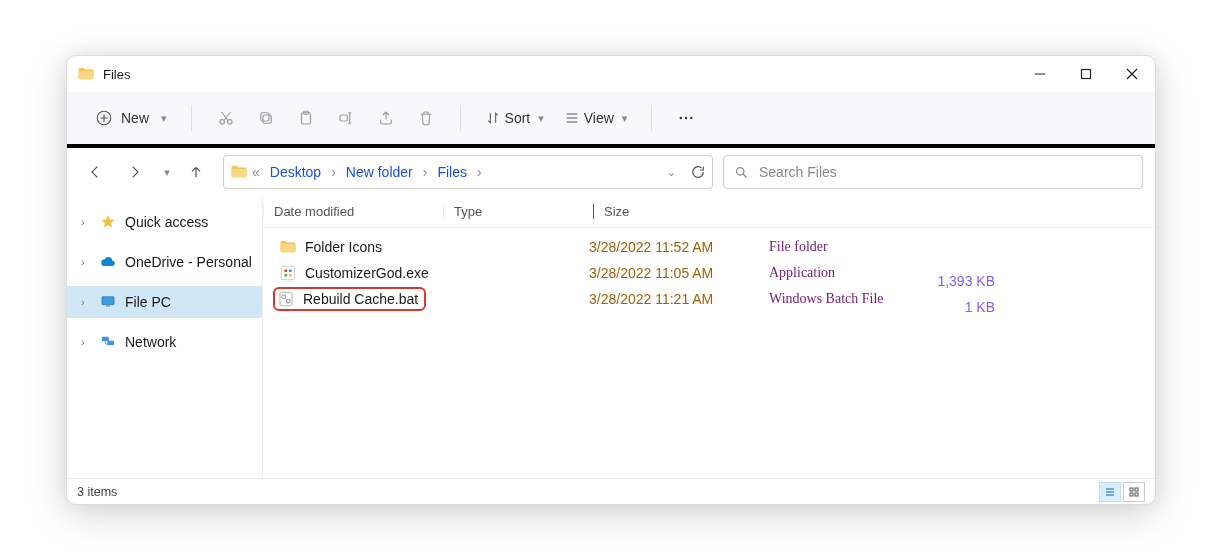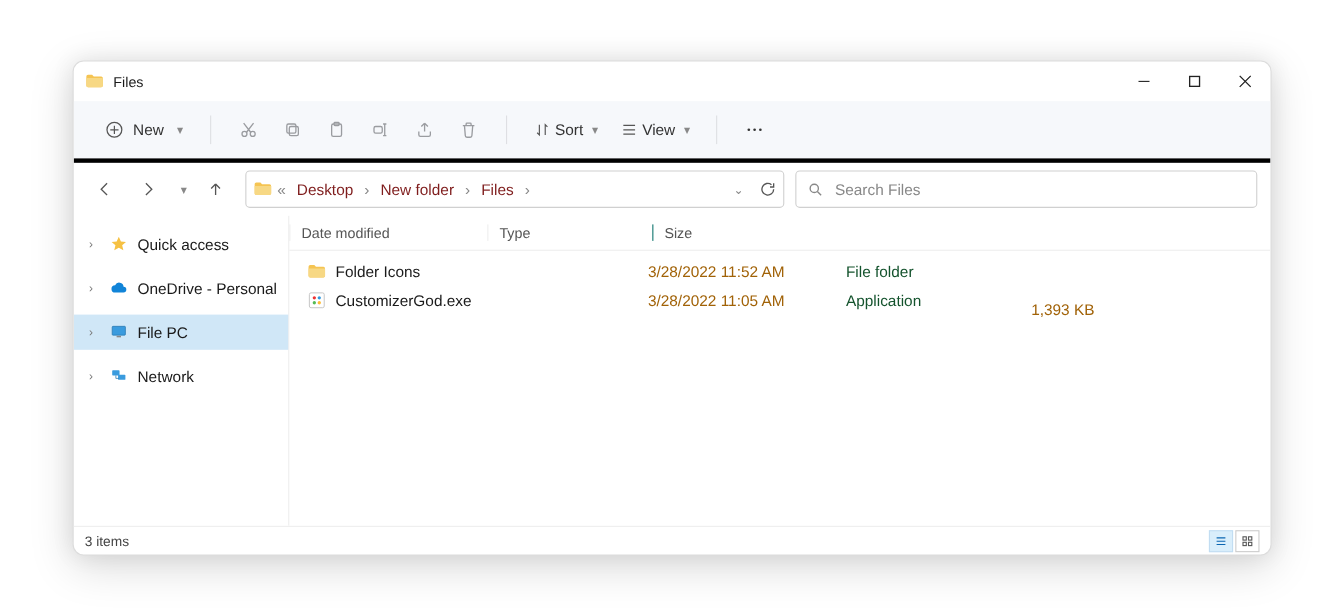--- a/index.html
+++ b/index.html
@@ -68,21 +68,21 @@
   }
   .navarrows { display:flex; align-items:center; gap:4px; }
   .navarrow {
     width:34px; height:34px; display:flex; align-items:center; justify-content:center;
     color:#555; border-radius:4px;
   }
   .addressbar {
     flex:1; height:34px; border:1px solid #d0d0d0; border-radius:4px;
     display:flex; align-items:center; padding:0 6px; gap:4px;
   }
-  .addressbar .crumb { padding:4px 6px; color:#7f1d1d; }
+  .addressbar .crumb { padding:4px 6px; color:#1d4ed8; }
   .addressbar .sep { color:#888; }
   .addressbar .refresh { margin-left:auto; }
   .searchbox {
     width: 420px; height:34px; border:1px solid #d0d0d0; border-radius:4px;
     display:flex; align-items:center; padding:0 10px; gap:10px; color:#777;
   }
   .searchbox input {
     border:none; outline:none; flex:1; font-size:14px; color:#15803d; background:transparent;
   }
   .searchbox input::placeholder { color:#888; }
@@ -109,22 +109,22 @@
   .col-date { width:180px; border-left:1px solid #eee; padding-left:10px;}
   .col-type { width:150px; border-left:1px solid #eee; padding-left:10px;}
   .col-size { width:96px; border-left:1px solid #0f766e; padding-left:10px;}
 
   .rows { padding-top:6px; }
   .row {
     display:flex; height:26px; align-items:center; font-size:14px;
   }
   .row .c-name { width:316px; padding-left:16px; display:flex; align-items:center; gap:8px; }
   .row .c-date { width:180px; padding-left:10px; color:#a16207;}
-  .row .c-type { width:150px; padding-left:10px; color:#14532d;}
-  .row .c-size { width:96px; text-align:right; padding-right:10px; color:#a16207;margin-top:15px;}
+  .row .c-type { width:150px; padding-left:10px; color:#701a75;font-family:Liberation Serif, serif;}
+  .row .c-size { width:96px; text-align:right; padding-right:10px; color:#8b5cf6;margin-top:15px;}
   .row .fico { width:18px; height:18px; display:flex; align-items:center; justify-content:center; }
   .row.highlighted .c-name .namewrap {
     border:2.5px solid #d43b2f; border-radius:6px; padding:1px 6px 1px 2px; display:flex; align-items:center; gap:8px;
     margin-left:-6px;
   }
 
   .statusbar {
     height:26px; border-top:1px solid #eee; display:flex; align-items:center;
     padding:0 10px; font-size:12.5px; color:#444;
   }
@@ -376,20 +376,37 @@
                   <circle cx="9" cy="15" r="2" fill="#5b5"></circle>
                   <circle cx="15" cy="15" r="2" fill="#fb3"></circle>
                 </svg>
               </span>
             <span>CustomizerGod.exe</span>
           </div>
           <div class="c-date">3/28/2022 11:05 AM</div>
           <div class="c-type">Application</div>
           <div class="c-size">1,393 KB</div>
         </div>
+        <div class="row highlighted">
+          <div class="c-name">
+            <span class="namewrap">
+              <span class="fico">
+                  <svg viewBox="0 0 24 24" width="18" height="18">
+                    <rect x="4" y="3" width="16" height="18" rx="2" fill="#fff" stroke="#999"></rect>
+                    <circle cx="9" cy="9" r="2.5" fill="none" stroke="#666"></circle>
+                    <circle cx="15" cy="15" r="2.5" fill="none" stroke="#666"></circle>
+                  </svg>
+                </span>
+              <span>Rebuild Cache.bat</span>
+            </span>
+          </div>
+          <div class="c-date">3/28/2022 11:21 AM</div>
+          <div class="c-type">Windows Batch File</div>
+          <div class="c-size">1 KB</div>
+        </div>
       </div>
     </div>
   </div>
 
   <div class="statusbar">
     <span>3 items</span>
     <span class="spacer"></span>
     <div class="viewtoggle active">
         <svg width="12" height="12" viewBox="0 0 24 24" stroke="currentColor" stroke-width="2">
           <path d="M4 6h16M4 12h16M4 18h16"></path>

